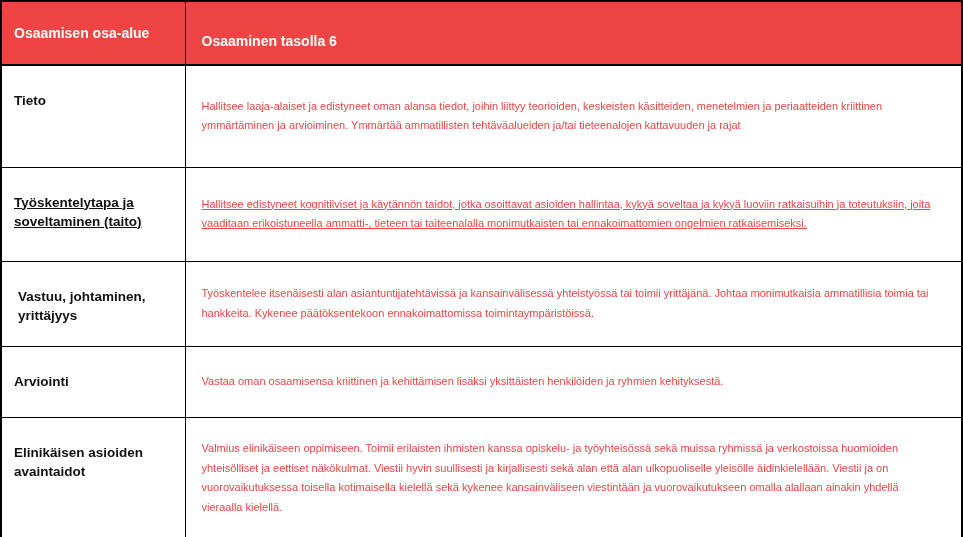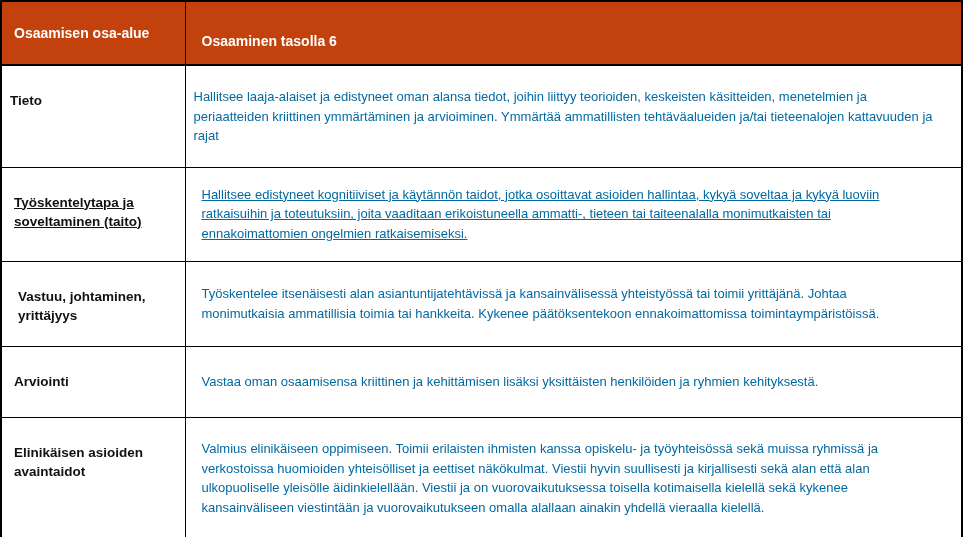--- a/index.html
+++ b/index.html
@@ -22,21 +22,21 @@
     box-sizing: border-box;
     border: 2px solid #000000;
   }
   table.competence th,
   table.competence td {
     border: 1px solid #000000;
     box-sizing: border-box;
   }
   
   table.competence thead th {
-    background: #c2410c;
+    background: #ef4444;
     color: #ffffff;
     font-size: 14px;
     font-weight: bold;
     text-align: left;
     vertical-align: middle;
     height: 64px;
     border-bottom: 2px solid #000000;
   }
   th.col-area { width: 184px; padding: 0 10px 0 12px; }
   th.col-desc { padding: 16px 20px 0 16px; }
@@ -45,26 +45,26 @@
     vertical-align: top;
     padding: 25px 10px 10px 12px;
     font-size: 13.5px;
     font-weight: bold;
     color: #111111;
     line-height: 19px;
   }
   td.desc {
     vertical-align: middle;
     padding: 8px 28px 8px 16px;
-    font-size: 13px;
-    color: #0369a1;
+    font-size: 11px;
+    color: #ef4444;
     line-height: 19.5px;
     margin-left: 8px;
   }
-  tr.r0 td { height: 102px; padding-left: 8px; }
+  tr.r0 td { height: 102px; }
   tr.r1 td { height: 94px; text-decoration: underline; }
   tr.r2 td { height: 85px; padding-left: 16px; }
   tr.r3 td { height: 71px; }
   tr.r4 td { height: 123px; }
 </style>
 </head>
 <body>
 
 <div class="page">
   <table class="competence">

